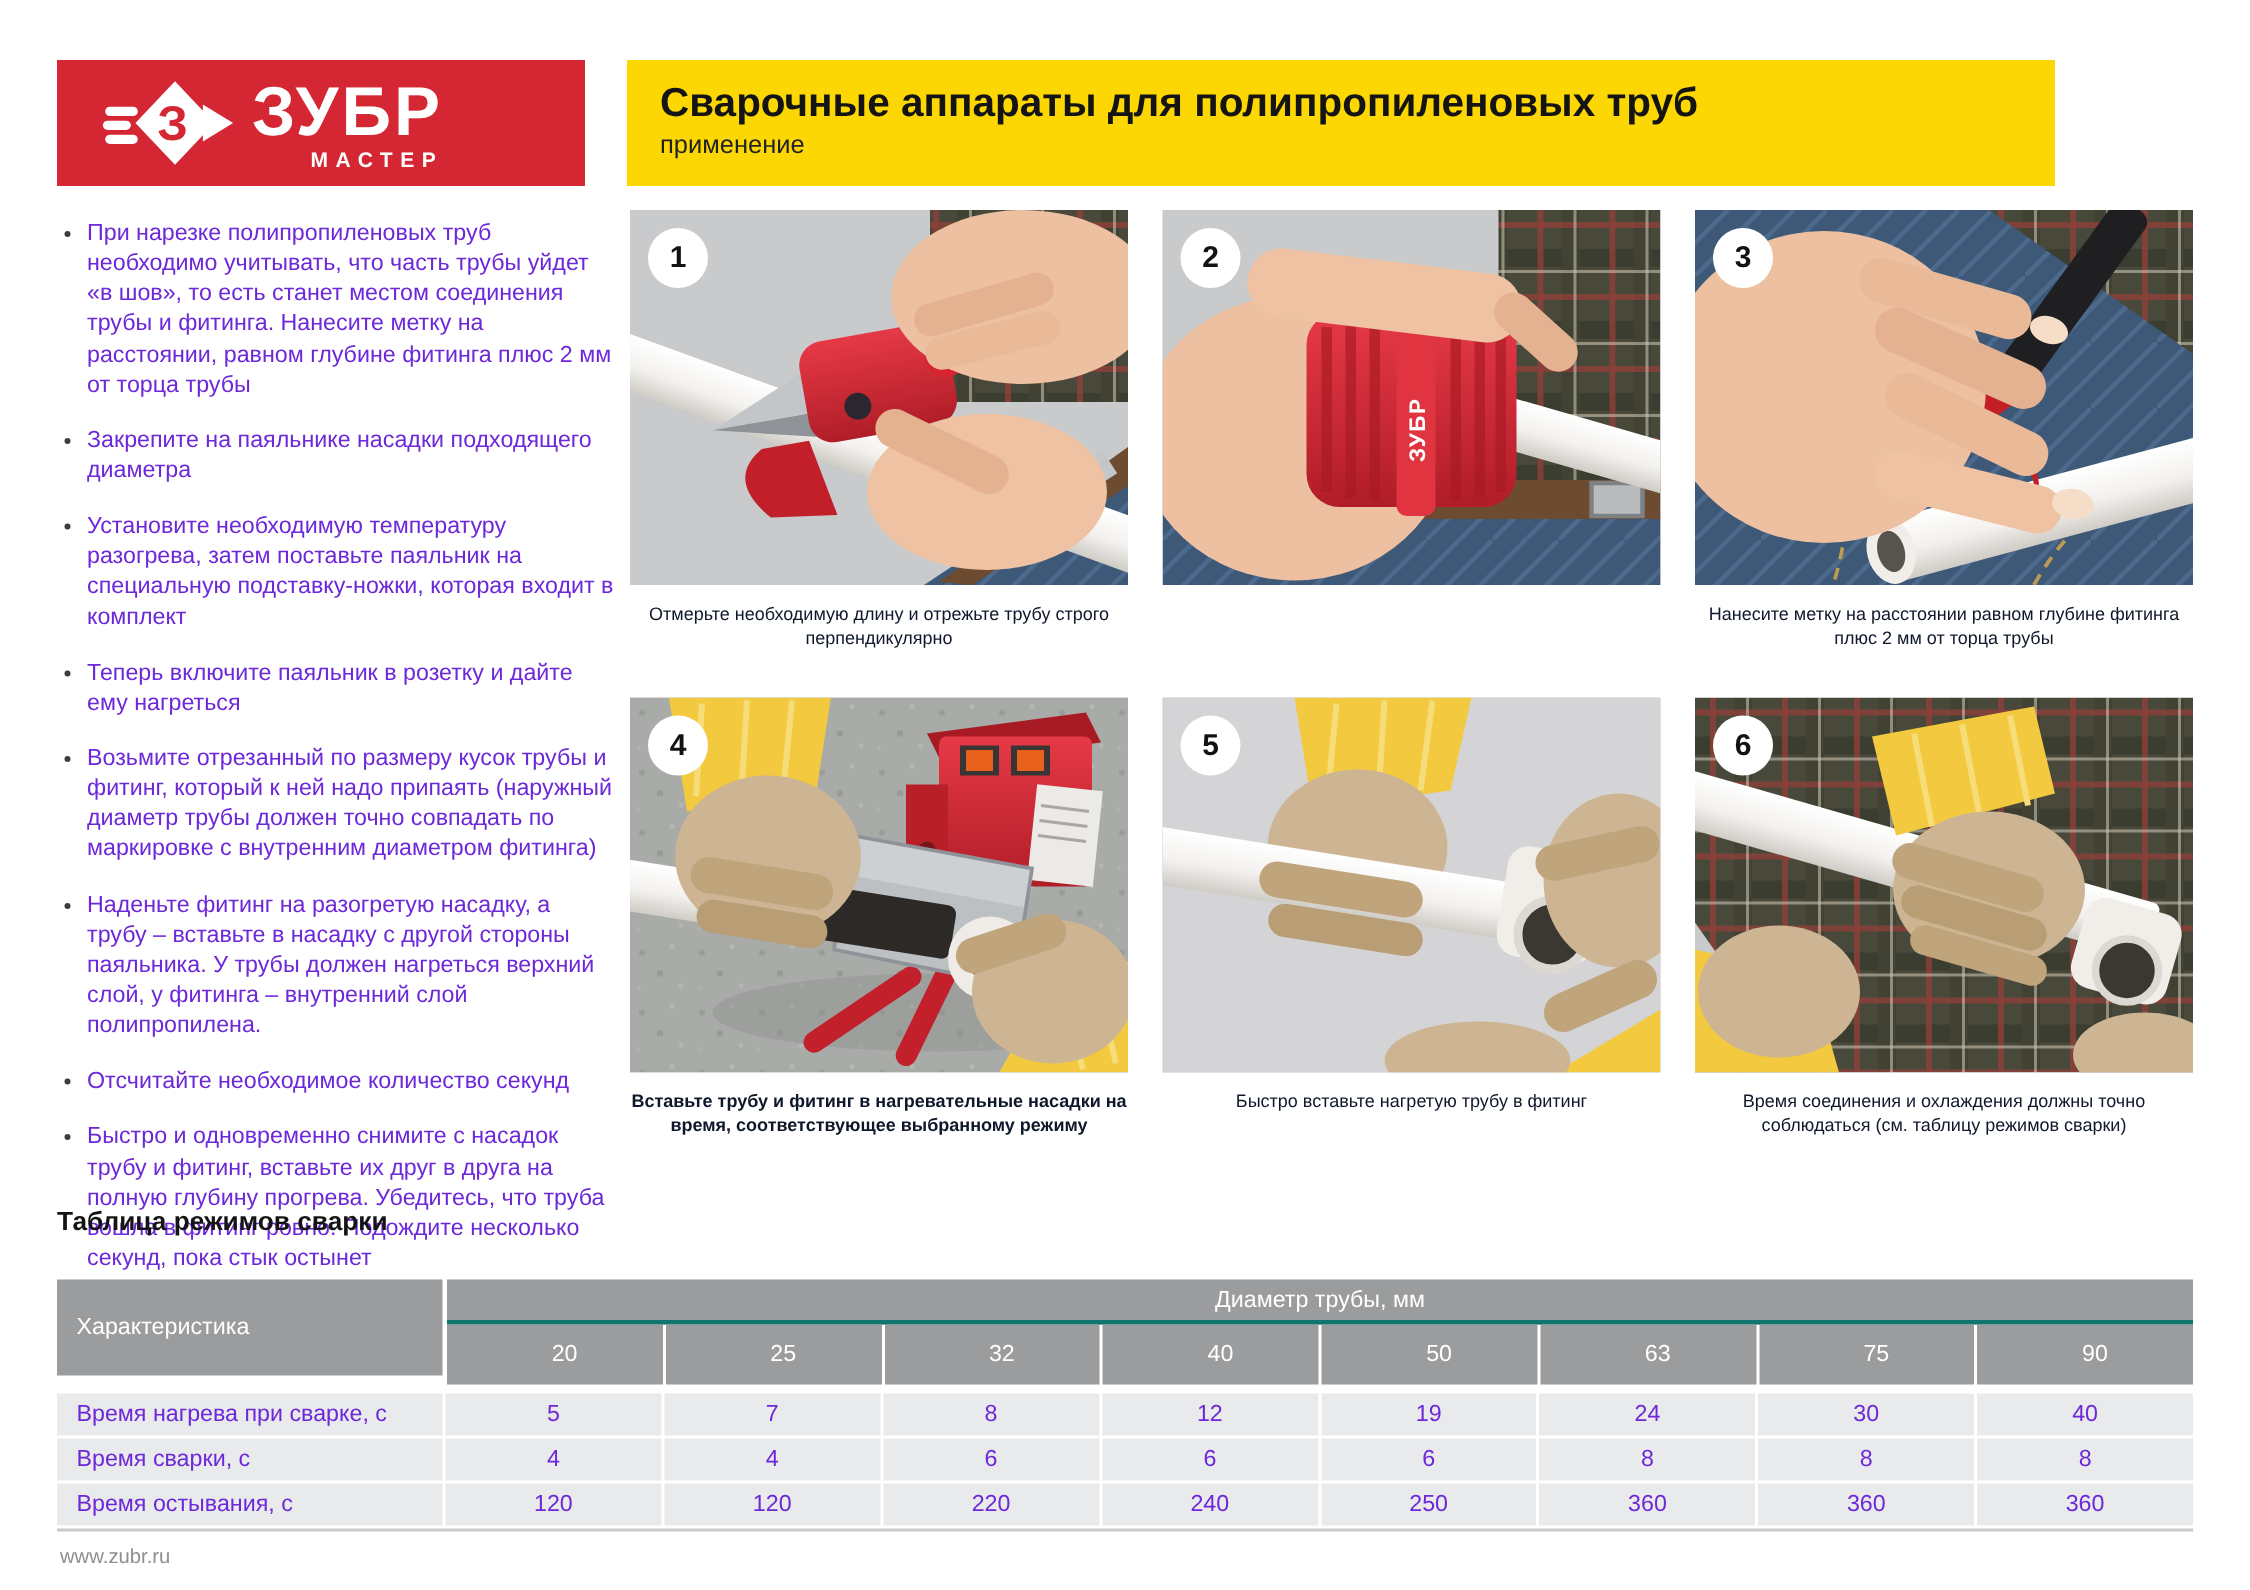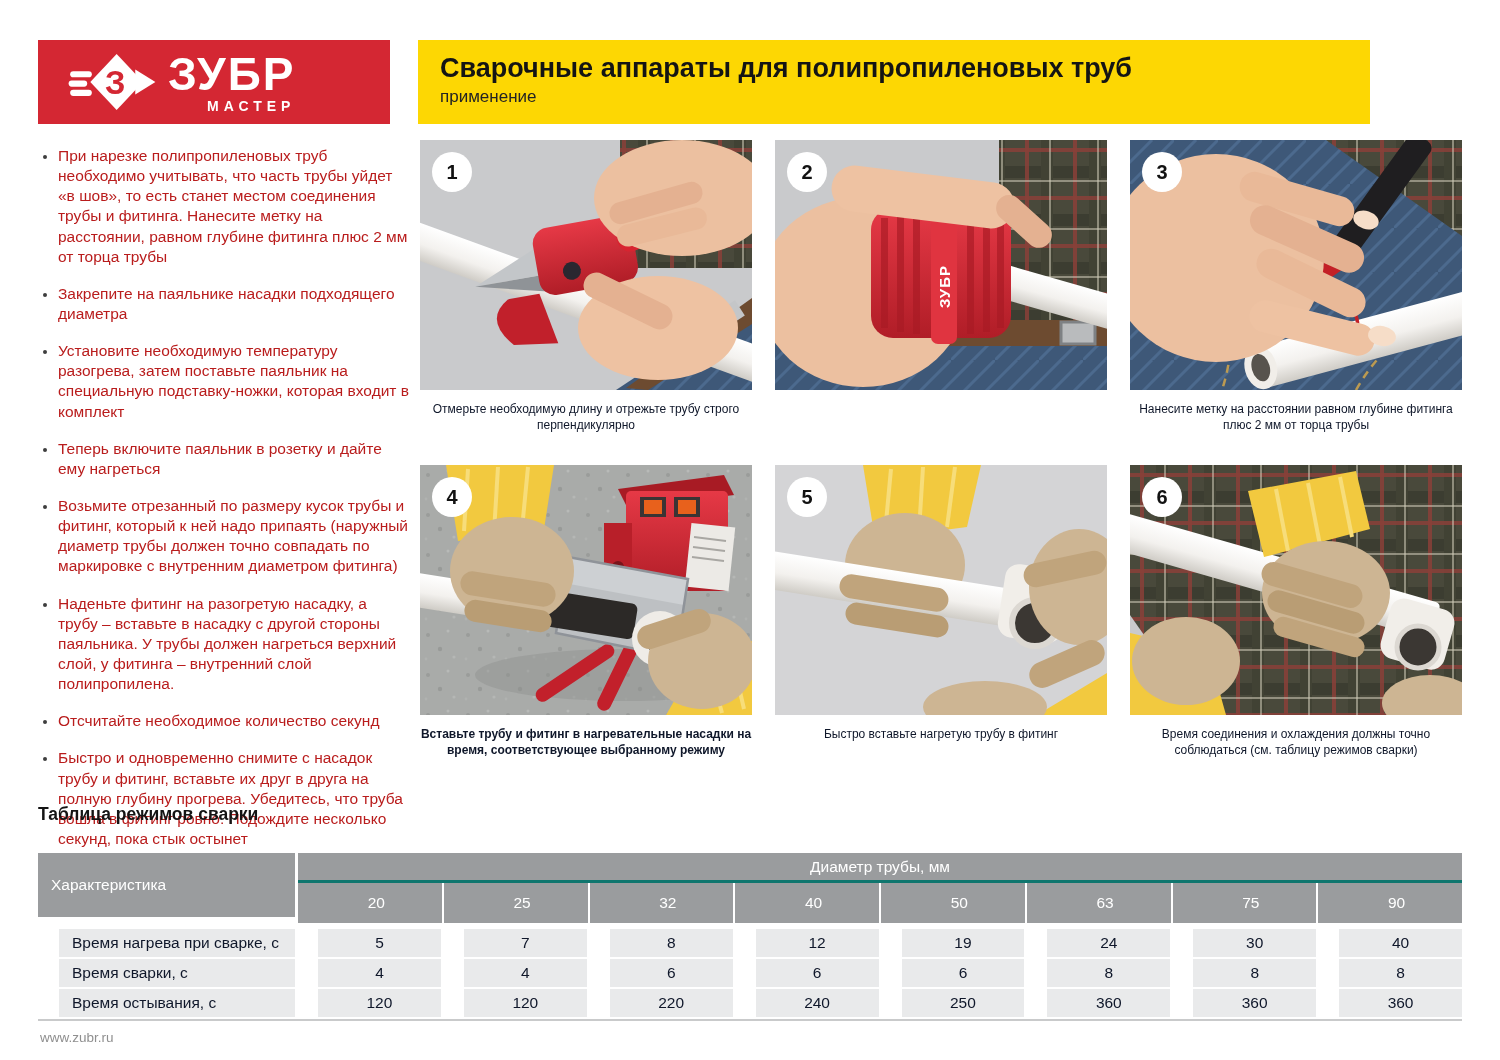--- a/index.html
+++ b/index.html
@@ -16,21 +16,21 @@
   .logo-sub { font-size:14px; font-weight:bold; color:#fff; letter-spacing:5px; text-align:right; margin-top:1px; }
 
   .banner { position:absolute; left:418px; top:40px; width:952px; height:84px;
     background:#fdd703; padding:13px 0 0 22px; }
   .banner h1 { font-size:27px; font-weight:bold; color:#141414; line-height:1.15; }
   .banner .sub { font-size:17px; color:#232323; margin-top:3px; }
 
   
   .instructions { position:absolute; left:38px; top:146px; width:372px; }
   .instructions ul { list-style:disc outside; padding-left:20px; }
-  .instructions li { font-size:15.5px; line-height:1.3; color:#b91c1c; margin-bottom:17px; }
+  .instructions li { font-size:15.5px; line-height:1.3; color:#6d28d9; margin-bottom:17px; }
   .instructions li::marker { color:#3e3e3e; font-size:0.85em; }
 
   
   .photo { position:absolute; width:332px; height:250px; overflow:hidden; background:#c9cacc; }
   .photo svg { display:block; width:100%; height:100%; }
   .p1 { left:420px;  top:140px; } .p2 { left:775px;  top:140px; } .p3 { left:1130px; top:140px; }
   .p4 { left:420px;  top:465px; } .p5 { left:775px;  top:465px; } .p6 { left:1130px; top:465px; }
   .badge { position:absolute; left:12px; top:12px; width:40px; height:40px; border-radius:50%;
     background:#fff; display:flex; align-items:center; justify-content:center;
     font-size:20px; font-weight:bold; color:#121212; }
@@ -42,21 +42,21 @@
   .tbl-title { position:absolute; left:38px; top:804px; font-size:17.5px; font-weight:bold; color:#141414; }
   .tbl { position:absolute; left:38px; top:853px; width:1424px; font-size:15.5px; }
   .thead { display:grid; grid-template-columns:257px 1fr; column-gap:3px; }
   .th-label { background:#9a9c9e; color:#fff; height:64px; display:flex; align-items:center; padding-left:13px; }
   .th-group { background:#9a9c9e; color:#fff; height:30px; display:flex; align-items:center;
     justify-content:center; border-bottom:3px solid #0f766e; }
   .th-cols { display:grid; grid-template-columns:repeat(8,1fr); column-gap:2px; }
   .th-col { background:#9a9c9e; color:#fff; height:40px; display:flex; align-items:center; justify-content:center;padding-left:13px; }
   .trow { display:grid; grid-template-columns:257px repeat(8,1fr); column-gap:2px; margin-top:2px; height:28px; }
   .trow.first { margin-top:6px; }
-  .trow > div { background:#e9eaeb; display:flex; align-items:center; justify-content:center; color:#0f172a;margin-left:21px; }
+  .trow > div { background:#e9eaeb; display:flex; align-items:center; justify-content:center; color:#6d28d9; }
   .trow .lbl { justify-content:flex-start; padding-left:13px; }
   .tbl-bottom { height:2px; background:#c9cacb; margin-top:2px; }
 
   .footer { position:absolute; left:40px; top:1030px; font-size:13.5px; color:#8f8f8f; }
 </style>
 </head>
 <body>
 
 <div class="page">
 

